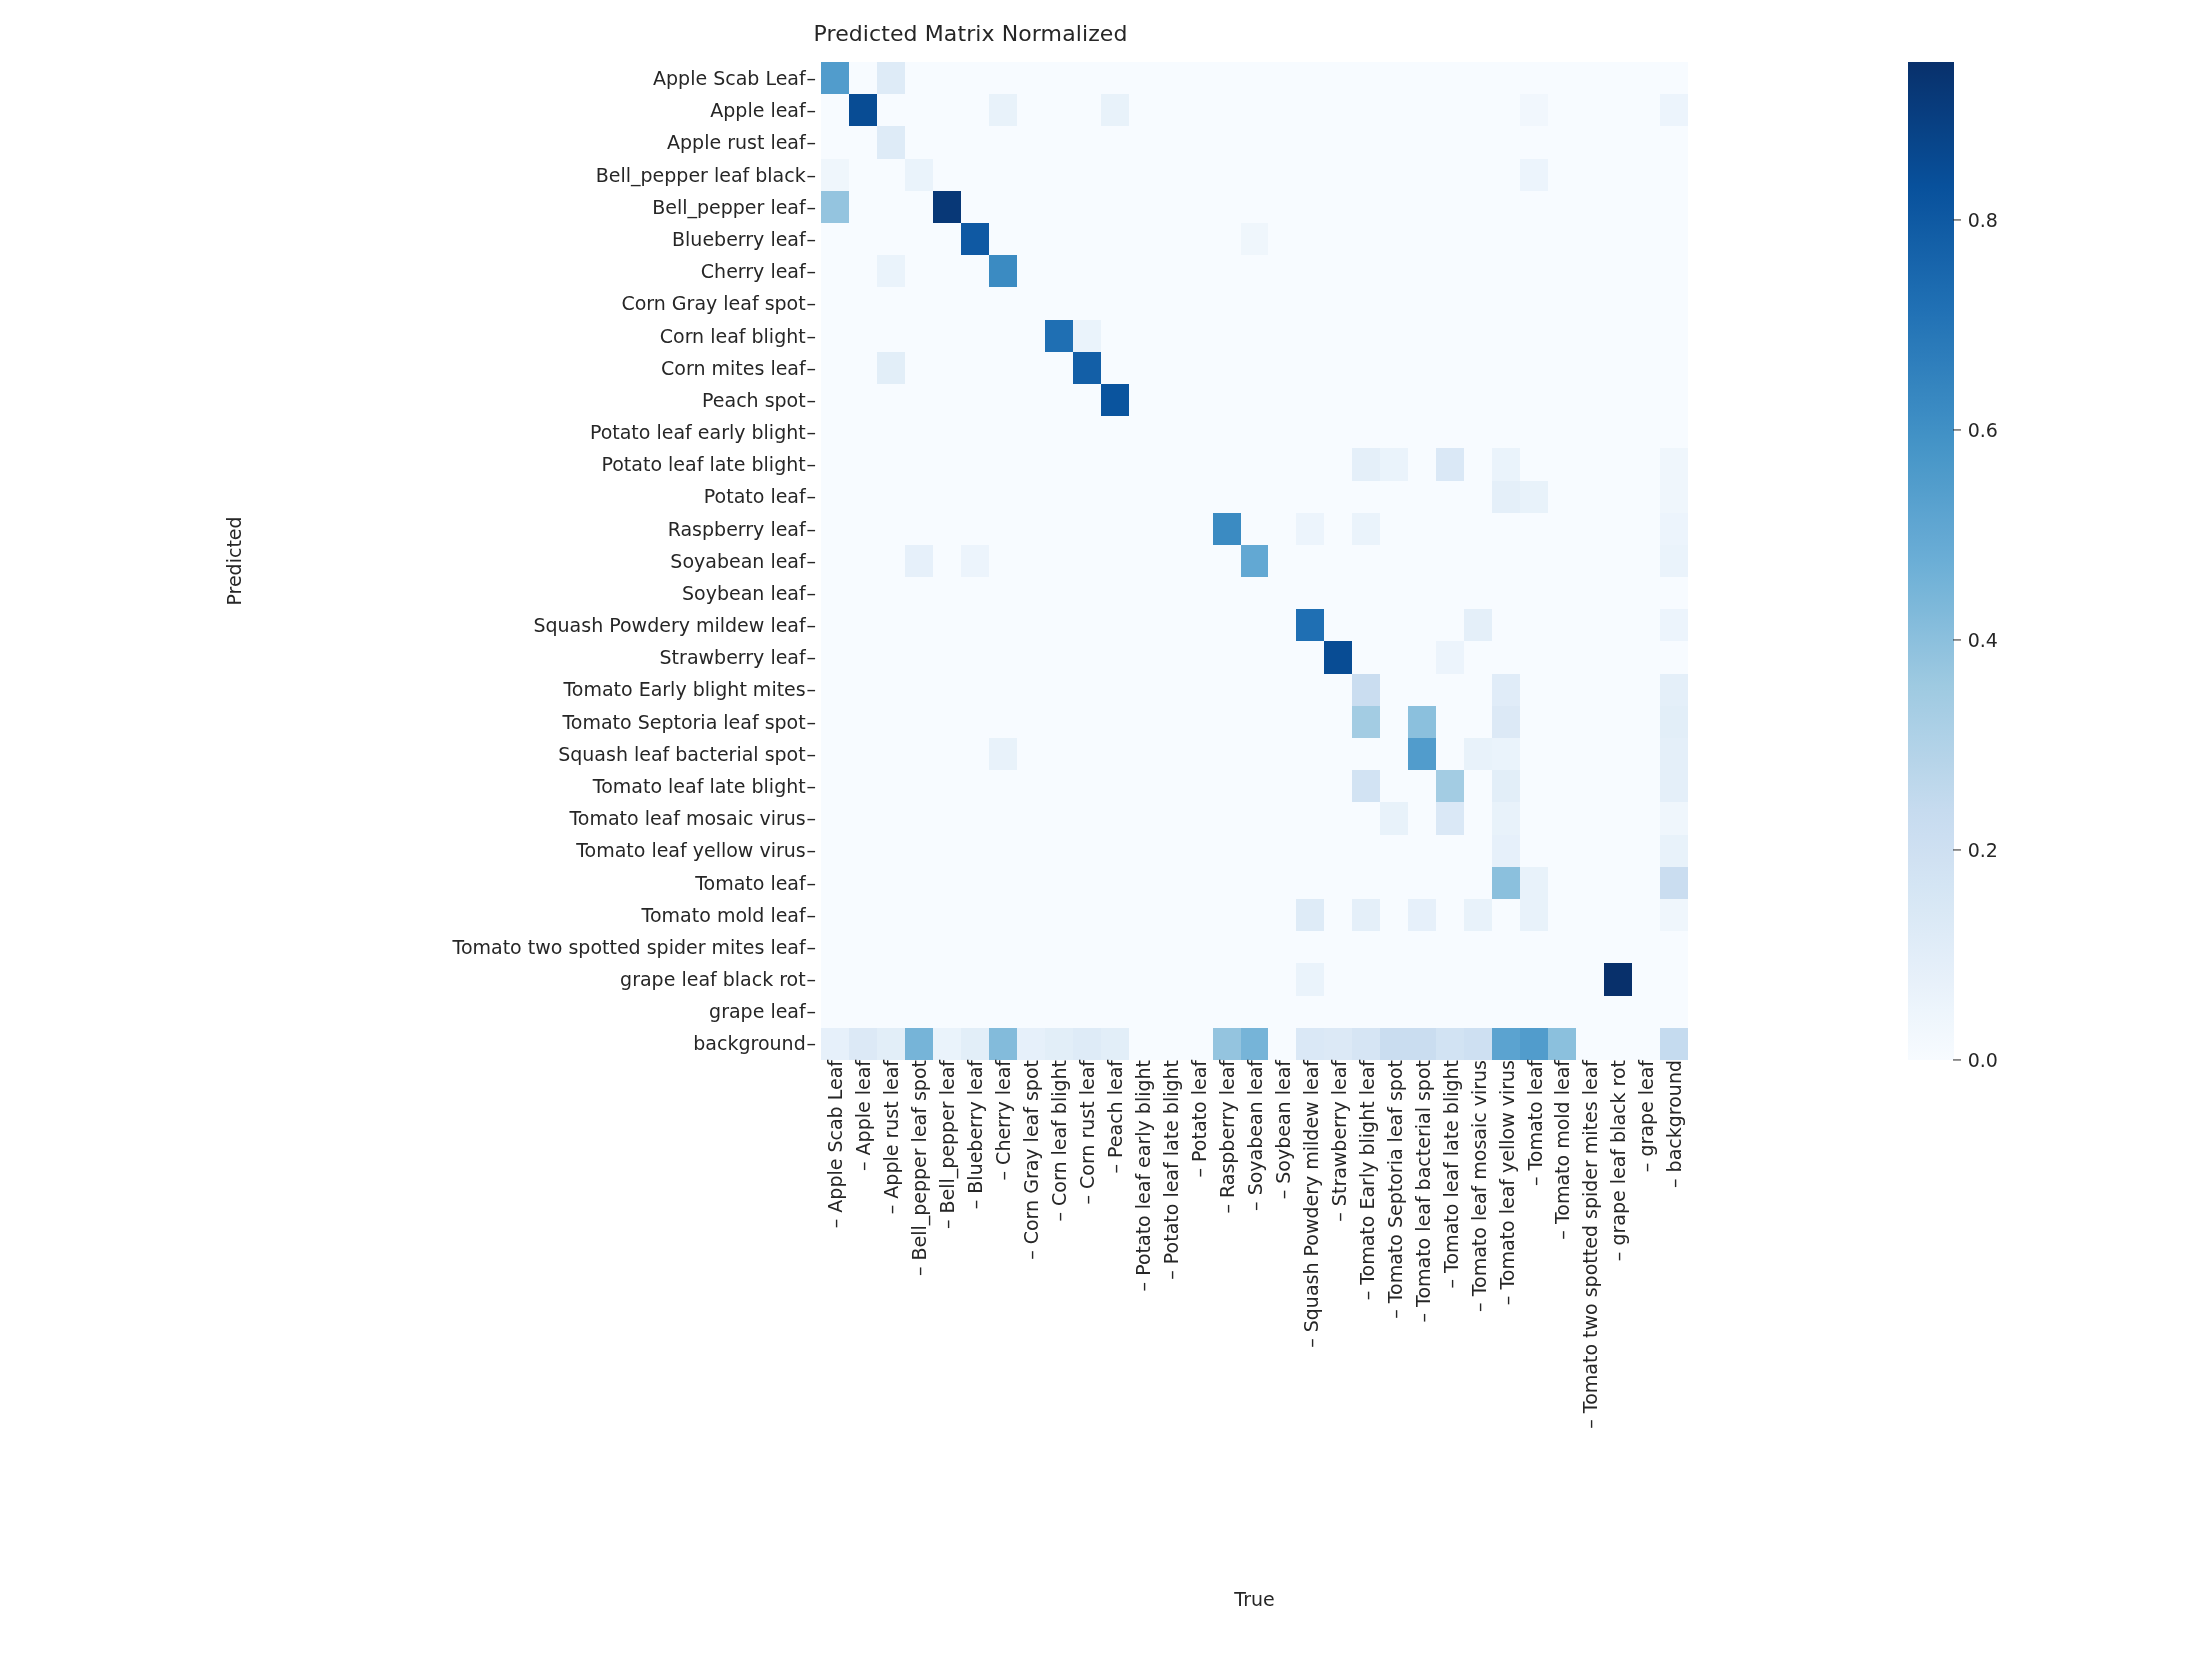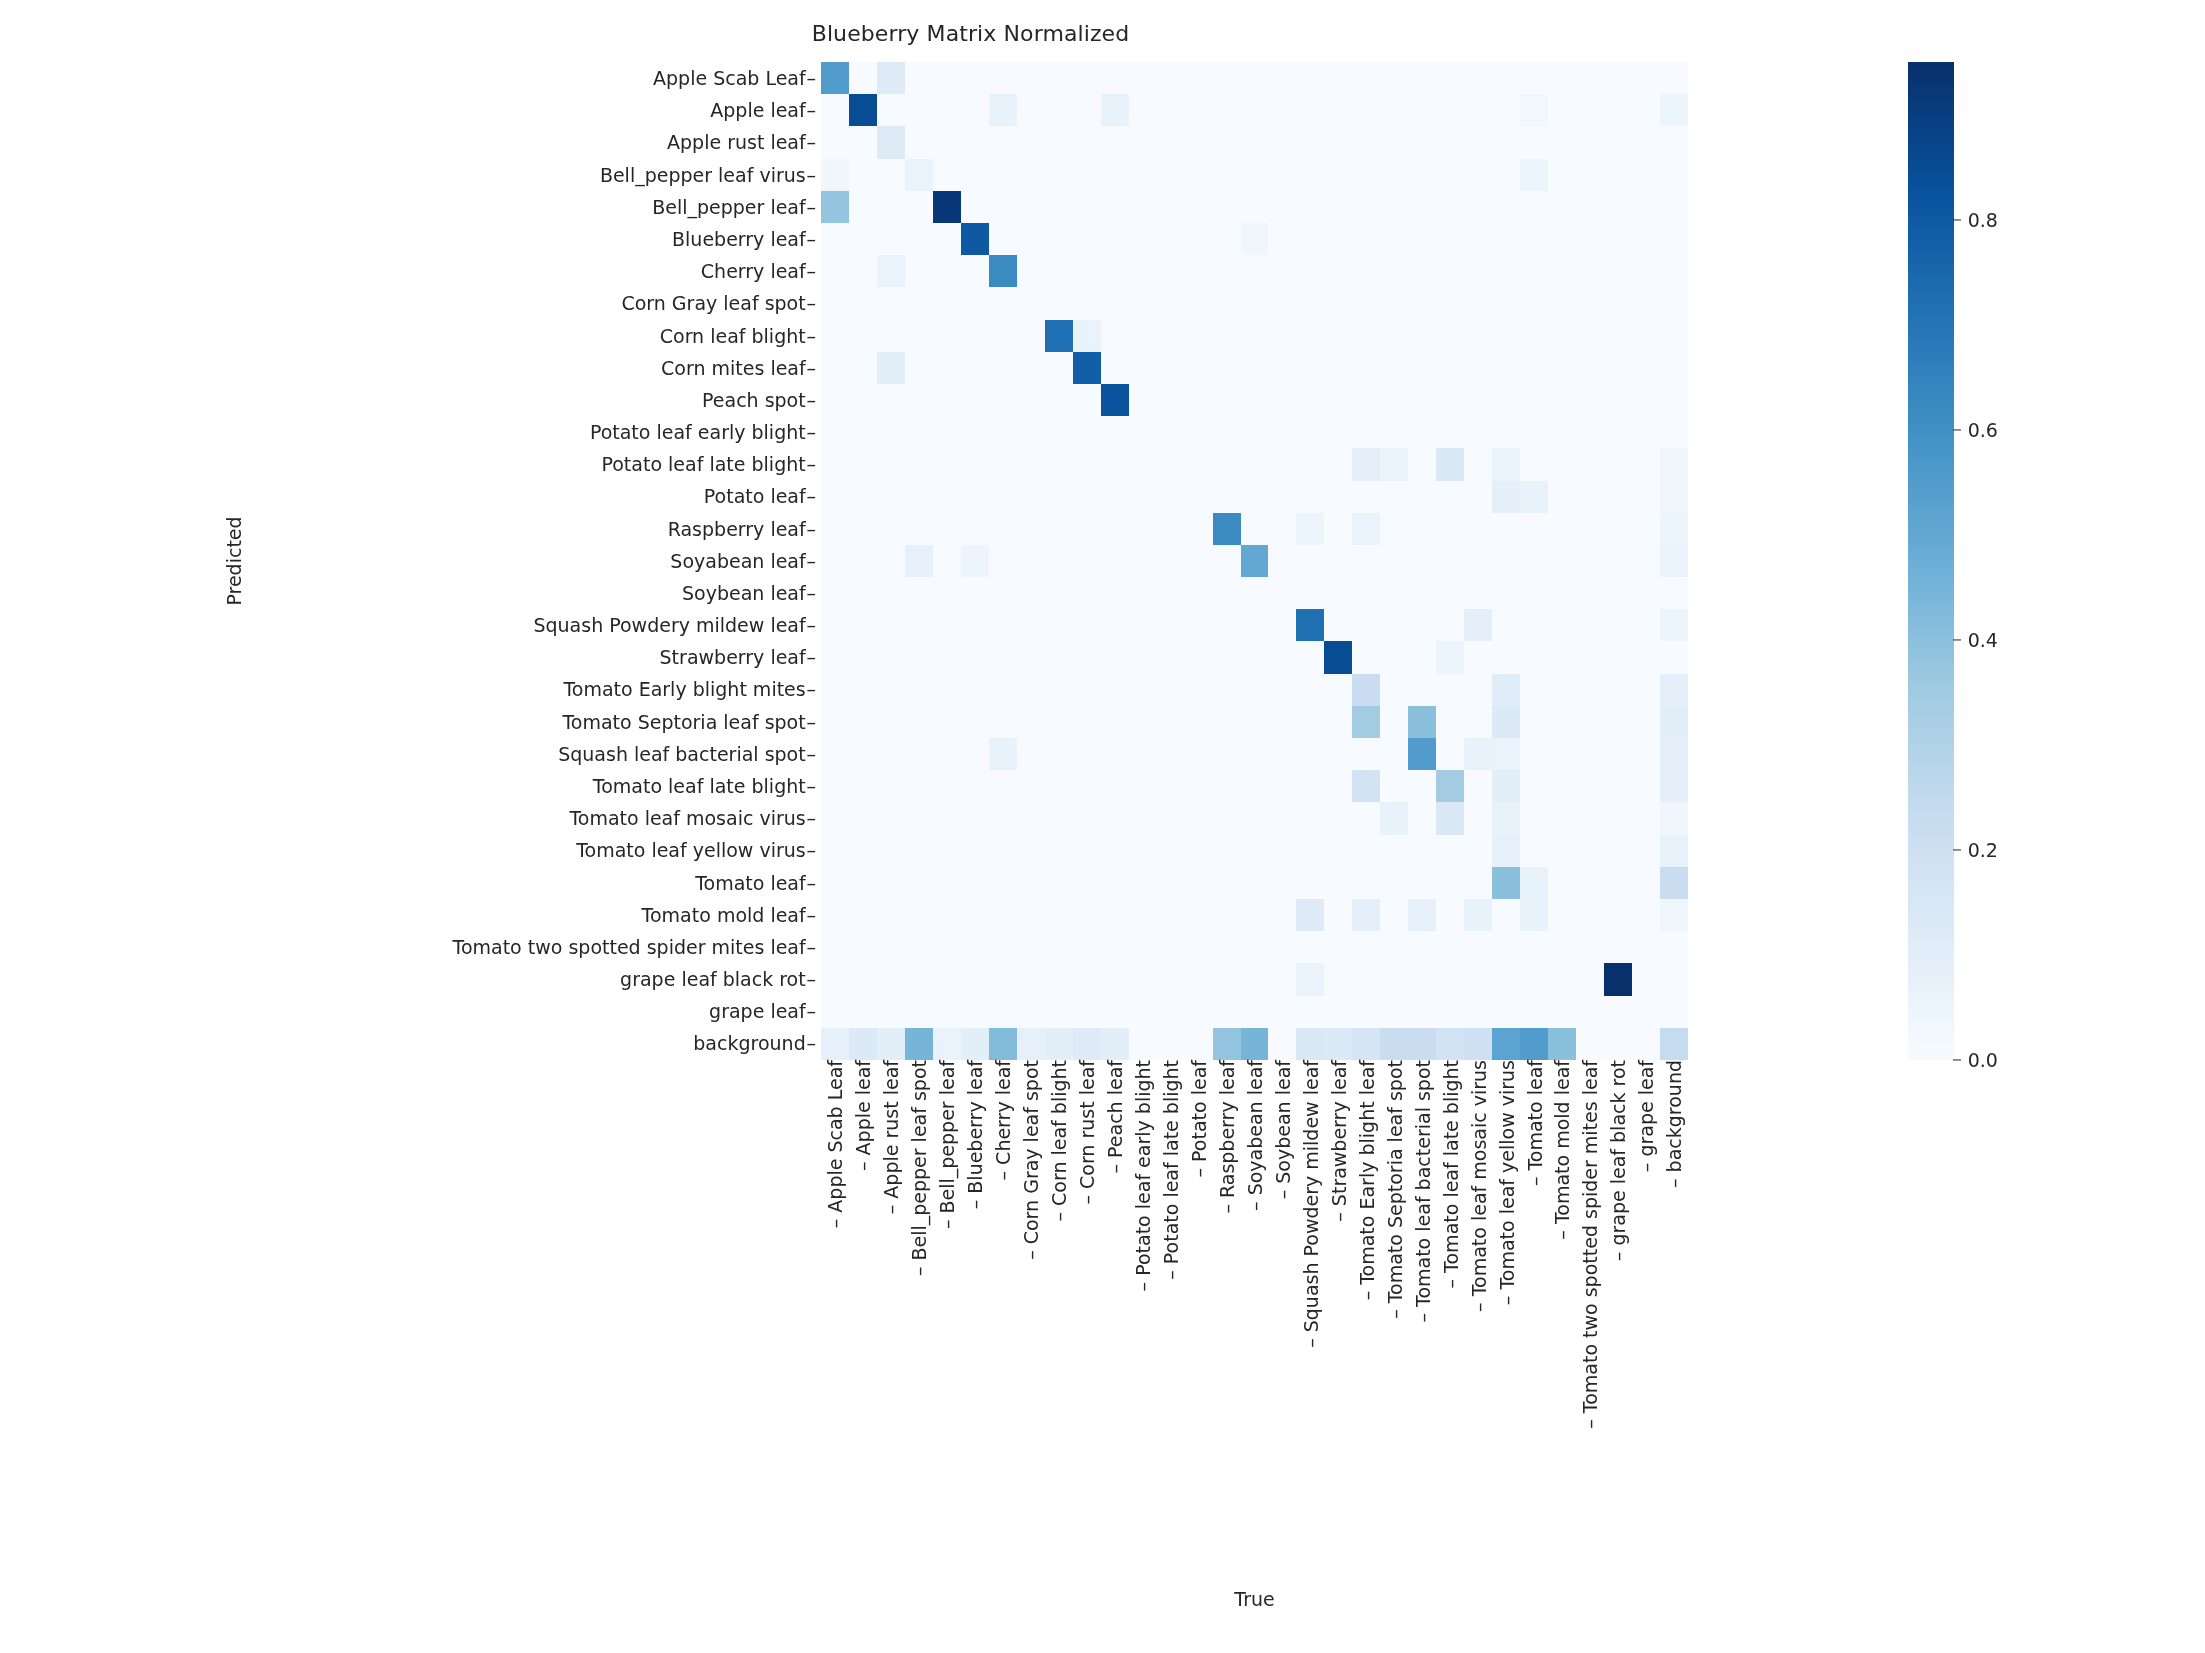--- a/index.html
+++ b/index.html
@@ -176,33 +176,33 @@
     font-family: "DejaVu Sans", sans-serif;
     white-space: nowrap;
     letter-spacing: 0.7px;
   }
 </style>
 </head>
 <body>
 
 <div class="figure">
 
-  <div id="chart-title">Blueberry Matrix Normalized</div>
+  <div id="chart-title">Predicted Matrix Normalized</div>
 
   <div id="y-axis-title">Predicted</div>
   <div id="x-axis-title">True</div>
 
   <div id="y-tick-labels">
       <div class="ytick" style="top: 16px;">Apple Scab Leaf</div>
       <div class="ytick-dash" style="top: 16px;">–</div>
       <div class="ytick" style="top: 48px;">Apple leaf</div>
       <div class="ytick-dash" style="top: 48px;">–</div>
       <div class="ytick" style="top: 80px;">Apple rust leaf</div>
       <div class="ytick-dash" style="top: 80px;">–</div>
-      <div class="ytick" style="top: 113px;">Bell_pepper leaf virus</div>
+      <div class="ytick" style="top: 113px;">Bell_pepper leaf black</div>
       <div class="ytick-dash" style="top: 113px;">–</div>
       <div class="ytick" style="top: 145px;">Bell_pepper leaf</div>
       <div class="ytick-dash" style="top: 145px;">–</div>
       <div class="ytick" style="top: 177px;">Blueberry leaf</div>
       <div class="ytick-dash" style="top: 177px;">–</div>
       <div class="ytick" style="top: 209px;">Cherry leaf</div>
       <div class="ytick-dash" style="top: 209px;">–</div>
       <div class="ytick" style="top: 241px;">Corn Gray leaf spot</div>
       <div class="ytick-dash" style="top: 241px;">–</div>
       <div class="ytick" style="top: 274px;">Corn leaf blight</div>

